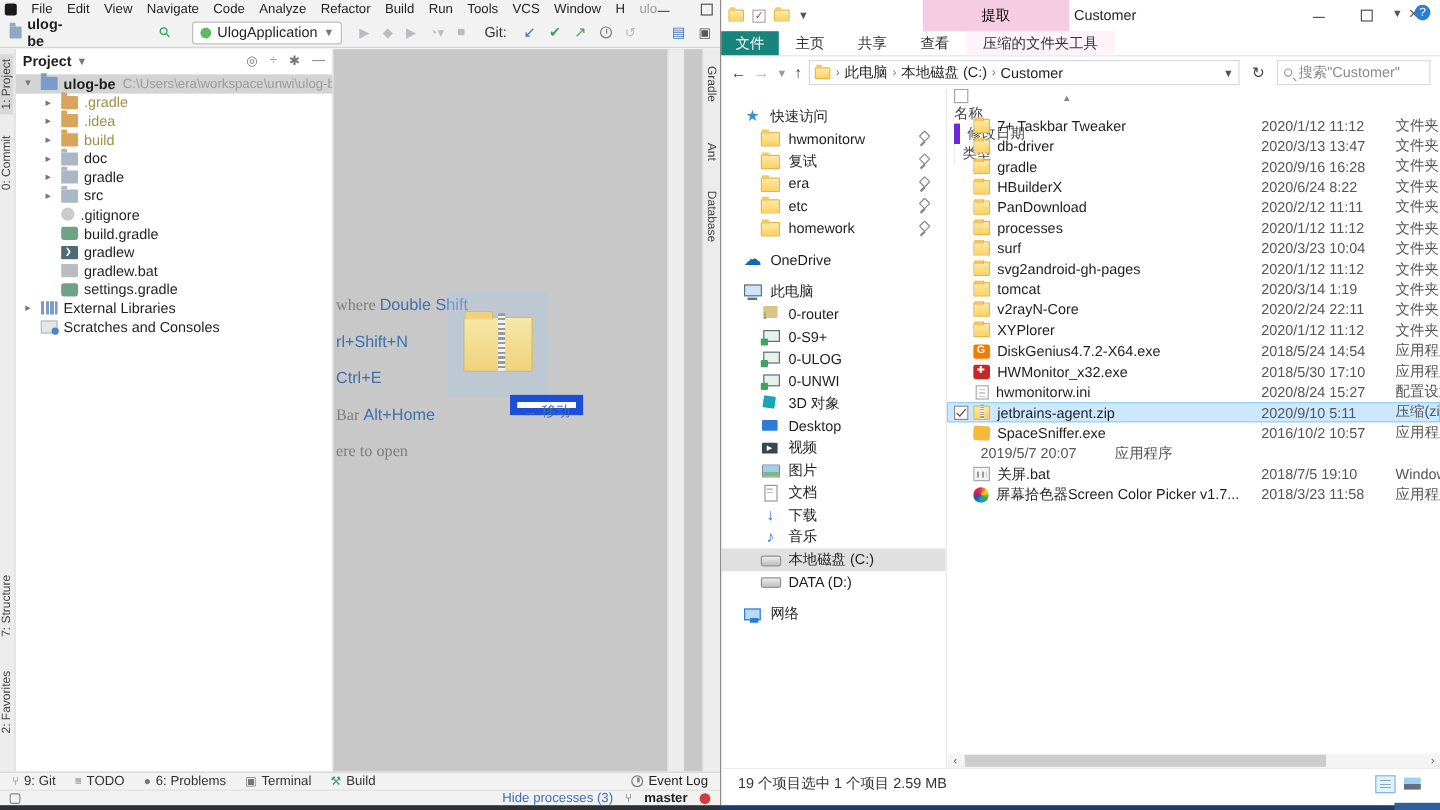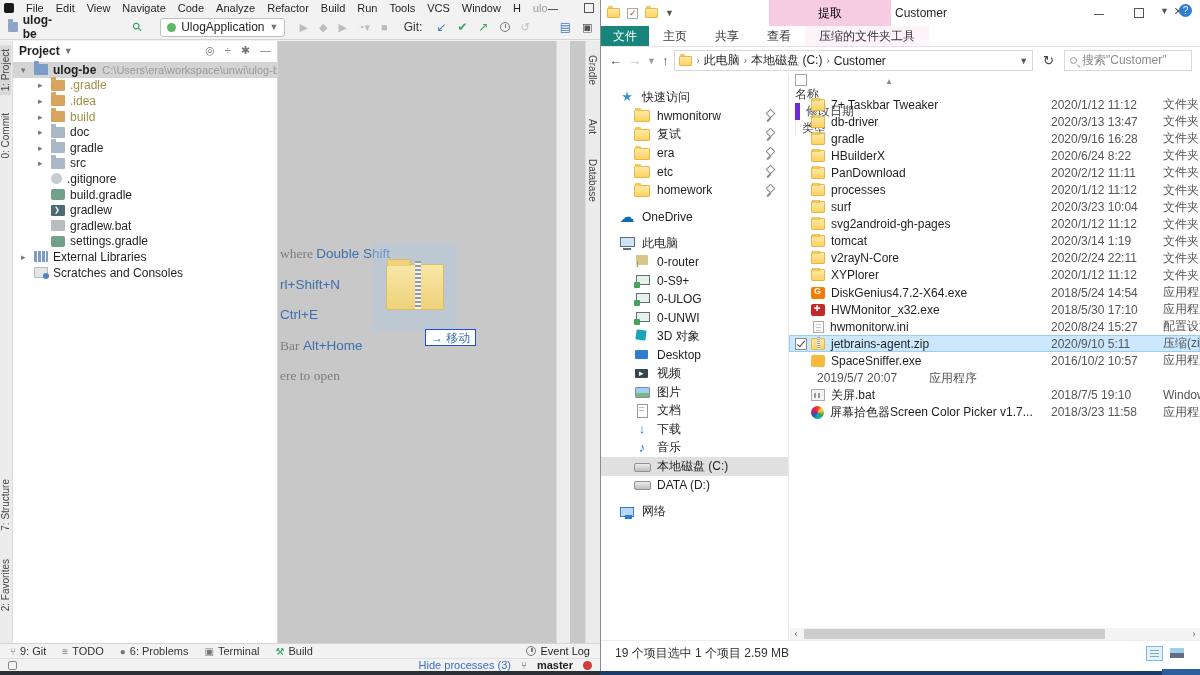--- a/index.html
+++ b/index.html
@@ -71,21 +71,21 @@
   .ti-scratch::after{content:'';position:absolute;right:-2px;bottom:-2px;width:6px;height:6px;border-radius:50%;background:#4E84C4;}
   .editor{flex:1;background:#C8C8C8;position:relative;}
   .ed-scroll{position:absolute;right:15px;top:0;bottom:0;width:14px;background:#EDEDED;border-left:1px solid #DADADA;}
   .hints{position:absolute;left:2px;top:198px;line-height:30.5px;font-size:13.5px;white-space:nowrap;}
   .hint-label{color:#7d7d7d;font-family:Liberation Serif, serif;}
   .hint-key{color:#3E6FB0;}
   .drag-ghost{position:absolute;left:95px;top:202px;width:84px;height:88px;background:rgba(175,200,225,.45);display:flex;align-items:center;justify-content:center;}
   .ghost-zip{width:58px;height:46px;background:linear-gradient(#F7E7A8,#EFD27A);border:1px solid #D8BC6A;border-radius:2px;position:relative;}
   .ghost-zip::before{content:'';position:absolute;top:-6px;left:0;width:22px;height:6px;background:#EFD27A;border:1px solid #D8BC6A;border-bottom:none;border-radius:2px 2px 0 0;}
   .ghost-zip::after{content:'';position:absolute;left:50%;top:-4px;bottom:0;width:6px;background:repeating-linear-gradient(#9a9a9a 0 2px,#f2f2f2 2px 4px);}
-  .drag-tip{position:absolute;left:147px;top:288px;background:#ffffff;border:1px solid #1d4ed8;color:#3E6FB0;font-size:12px;padding:0 5px;height:17px;line-height:16px;white-space:nowrap;}
+  .drag-tip{position:absolute;left:147px;top:288px;background:#ffffff;border:6px solid #1d4ed8;color:#3E6FB0;font-size:12px;padding:0 5px;height:17px;line-height:16px;white-space:nowrap;}
   .ide-bottombar{position:absolute;left:0;right:0;bottom:13px;height:15px;border-top:1px solid #D5D5D5;display:flex;align-items:center;gap:16px;padding:0 10px;font-size:11px;background:#F2F2F2;}
   .bb-item{display:flex;align-items:center;gap:4px;color:#333;}
   .bb-ic{color:#777;font-size:10px;}
   .bb-ic.green{color:#2E9E5B;}
   .bb-right{margin-left:auto;display:flex;align-items:center;gap:4px;}
   .ide-statusbar{position:absolute;left:0;right:0;bottom:0;height:13px;display:flex;align-items:center;padding:0 8px;font-size:11px;background:#F2F2F2;border-top:1px solid #E0E0E0;}
   .st-icon{width:9px;height:9px;border:1px solid #888;border-radius:2px;}
   .st-right{margin-left:auto;display:flex;align-items:center;gap:10px;}
   .link-blue{color:#3B6EC0;text-align:center;}
   .branch-glyph{color:#555;font-size:10px;}

